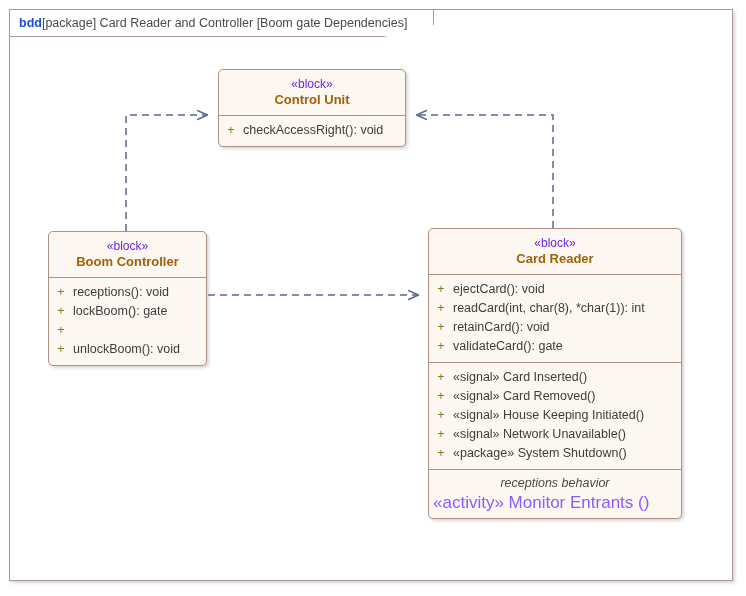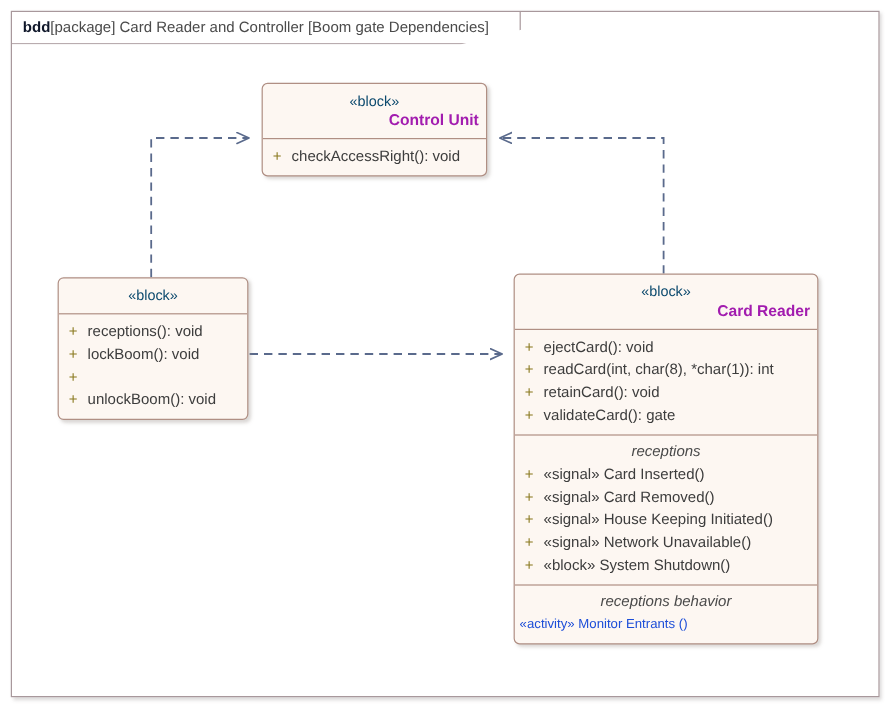--- a/index.html
+++ b/index.html
@@ -43,49 +43,48 @@
     display: flex;
     align-items: center;
     font-size: 12.5px;
     color: #4a4a4a;
     white-space: nowrap;
     
     clip-path: polygon(0 0, 100% 0, 100% 55%, 88% 100%, 0 100%);
   }
   .frame-tab .kw {
     font-weight: bold;
-    color: #0f172a;
+    color: #1d4ed8;
   }
 
   
   .block {
     position: absolute;
     background: #fdf7f2;
     border: 1px solid #b08f84;
     border-radius: 5px;
     box-sizing: border-box;
     box-shadow: 2px 2px 3px rgba(150,140,135,0.35);
     overflow: hidden;
   }
   .block-header {
     padding: 7px 6px 7px 6px;
     text-align: center;
     line-height: 1.25;
   }
   .stereotype {
     font-size: 12px;
-    color: #0c4a6e;
+    color: #6d28d9;
     display: block;
   }
   .block-name {
     font-size: 13px;
     font-weight: bold;
-    color: #a21caf;
+    color: #a16207;
     display: block;
-    text-align: right;
   }
   .compartment {
     border-top: 1px solid #b08f84;
     padding: 5px 0 6px 0;
   }
   .compartment-title {
     font-style: italic;
     font-size: 12.5px;
     color: #4a4a4a;
     text-align: center;
@@ -103,22 +102,22 @@
     width: 24px;
     flex: 0 0 24px;
     text-align: center;
     color: #8a7a20;
     font-size: 12.5px;
   }
   .feature .sig {
     flex: 1 1 auto;
   }
   .plain-feature {
-    font-size: 11px;
-    color: #1d4ed8;
+    font-size: 17px;
+    color: #8b5cf6;
     line-height: 19px;
     padding-left: 4px;
     white-space: nowrap;
   }
 
   
   #block-control-unit { left: 218px; top: 69px;  width: 188px; }
   #block-boom-controller { left: 48px;  top: 231px; width: 159px; }
   #block-card-reader { left: 428px; top: 228px; width: 254px; }
 
@@ -165,29 +164,30 @@
       <div class="feature">
         <span class="vis">+</span>
         <span class="sig">checkAccessRight(): void</span>
       </div>
     </div>
   </div>
 
   <div class="block" id="block-boom-controller">
     <div class="block-header">
       <span class="stereotype">«block»</span>
+      <span class="block-name">Boom Controller</span>
     </div>
     <div class="compartment">
       <div class="feature">
         <span class="vis">+</span>
         <span class="sig">receptions(): void</span>
       </div>
       <div class="feature">
         <span class="vis">+</span>
-        <span class="sig">lockBoom(): void</span>
+        <span class="sig">lockBoom(): gate</span>
       </div>
       <div class="feature">
         <span class="vis">+</span>
       </div>
       <div class="feature">
         <span class="vis">+</span>
         <span class="sig">unlockBoom(): void</span>
       </div>
     </div>
   </div>
@@ -211,40 +211,39 @@
         <span class="vis">+</span>
         <span class="sig">retainCard(): void</span>
       </div>
       <div class="feature">
         <span class="vis">+</span>
         <span class="sig">validateCard(): gate</span>
       </div>
     </div>
 
     <div class="compartment">
-      <div class="compartment-title">receptions</div>
       <div class="feature">
         <span class="vis">+</span>
         <span class="sig">«signal» Card Inserted()</span>
       </div>
       <div class="feature">
         <span class="vis">+</span>
         <span class="sig">«signal» Card Removed()</span>
       </div>
       <div class="feature">
         <span class="vis">+</span>
         <span class="sig">«signal» House Keeping Initiated()</span>
       </div>
       <div class="feature">
         <span class="vis">+</span>
         <span class="sig">«signal» Network Unavailable()</span>
       </div>
       <div class="feature">
         <span class="vis">+</span>
-        <span class="sig">«block» System Shutdown()</span>
+        <span class="sig">«package» System Shutdown()</span>
       </div>
     </div>
 
     <div class="compartment">
       <div class="compartment-title">receptions behavior</div>
       <div class="plain-feature">«activity» Monitor Entrants ()</div>
     </div>
   </div>
 
 </div>

